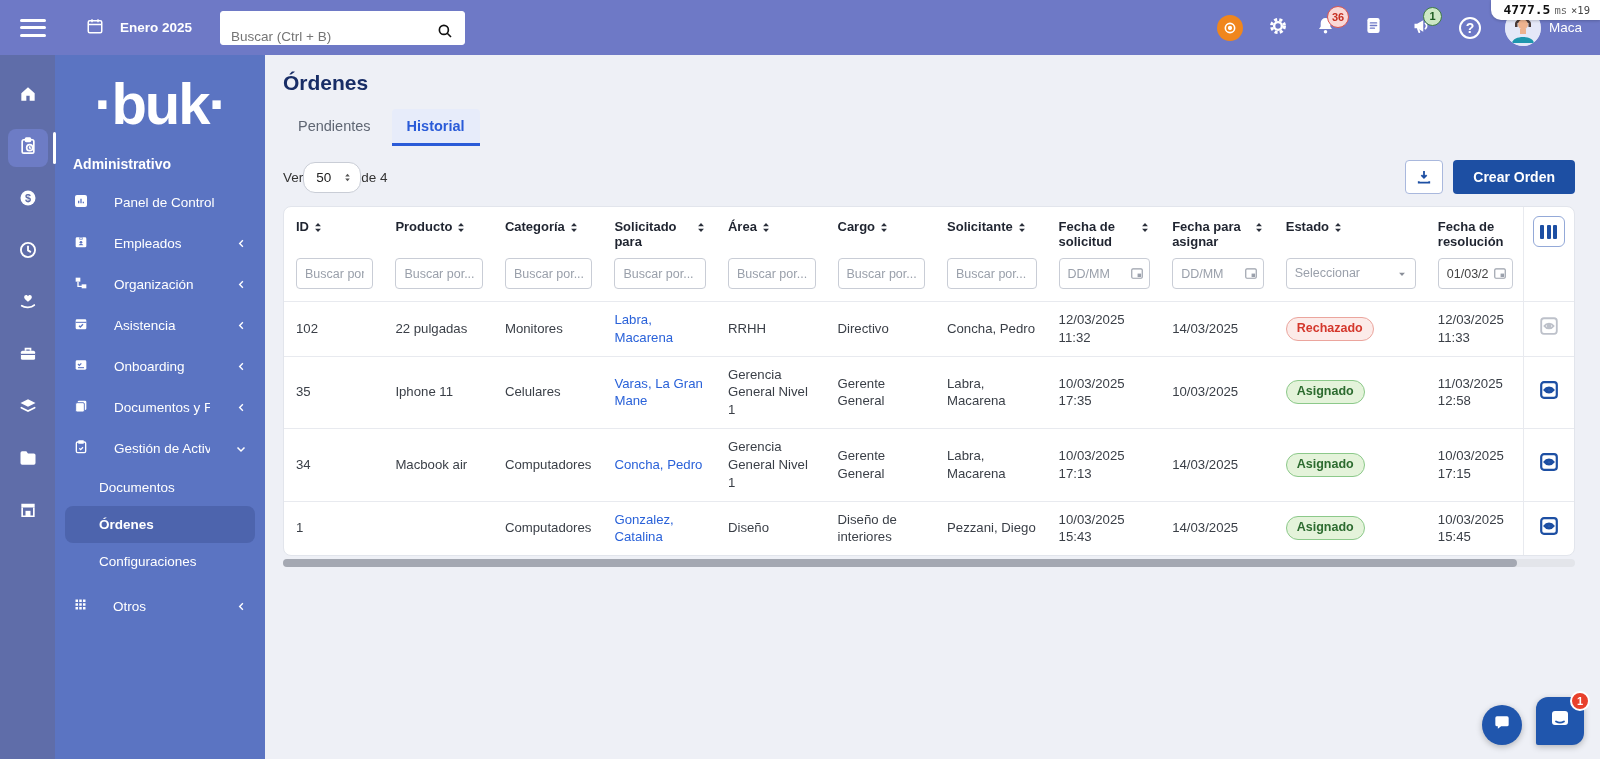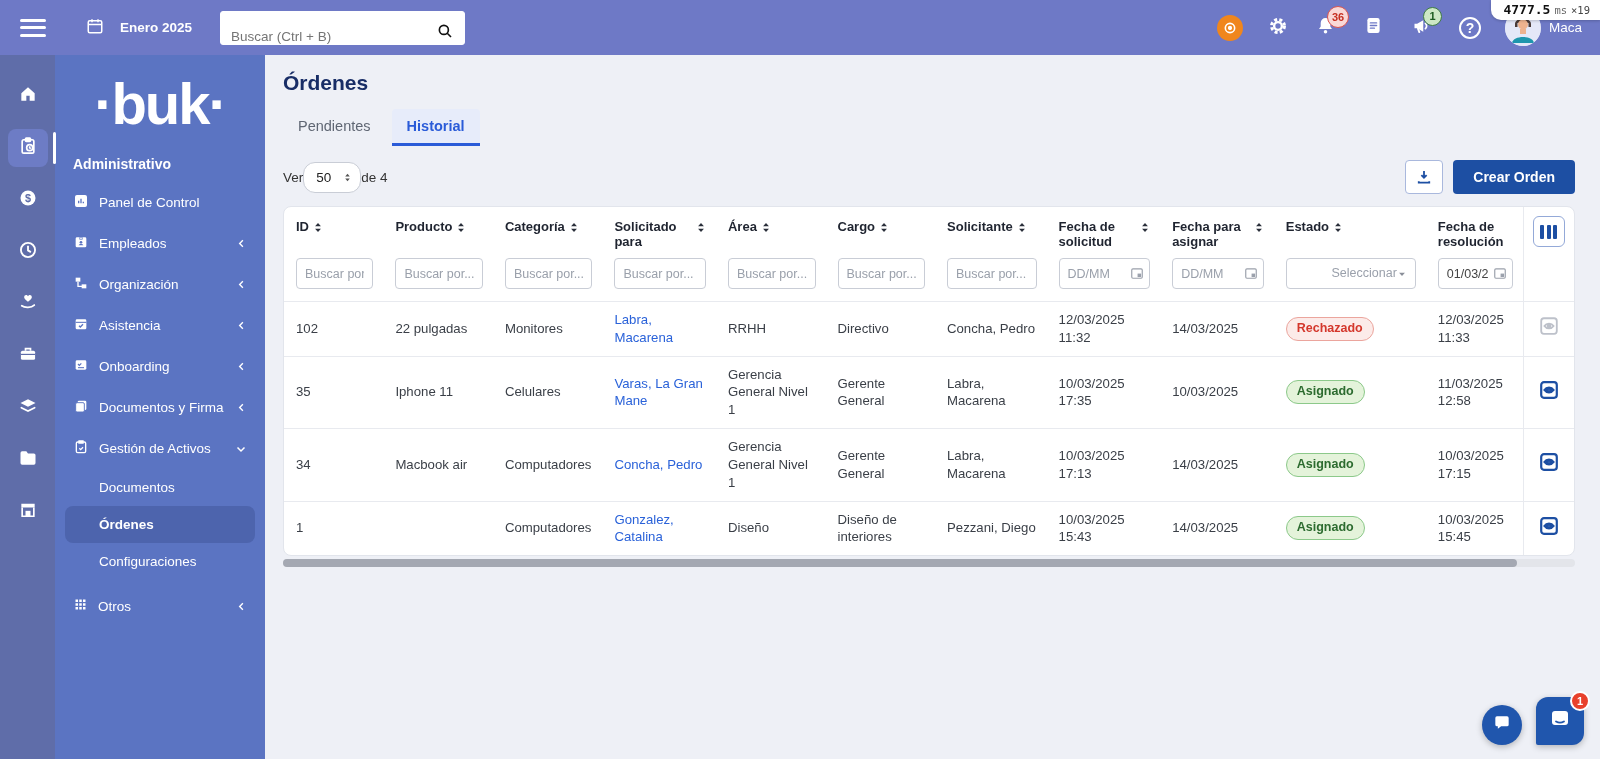--- a/index.html
+++ b/index.html
@@ -36,21 +36,21 @@
   
   .rail { width:55px; background:#5f6da9; flex:0 0 55px; display:flex; flex-direction:column; align-items:center; padding-top:22px; gap:14px; }
   .rail-item { width:40px; height:38px; border-radius:8px; display:flex; align-items:center; justify-content:center; cursor:pointer; position:relative; }
   .rail-item.active { background:#6d7cc5; }
   .rail-item.active::after { content:""; position:absolute; right:-8px; top:3px; bottom:3px; width:3px; background:#fff; border-radius:2px; }
 
   
   .sidebar { width:210px; background:#5b74c2; flex:0 0 210px; color:#fff; padding:8px 10px 0 10px; overflow:hidden; }
   .logo { font-size:58px; font-weight:bold; letter-spacing:-2px; text-align:center; line-height:1.4; color:#fff; }
   .section-title { font-size:14px; font-weight:bold; margin:12px 0 10px 8px; }
-  .menu-item { display:flex; align-items:center; gap:10px; padding:11px 8px; font-size:13.5px; border-radius:8px; cursor:pointer; }
+  .menu-item { display:flex; align-items:center; gap:25px; padding:11px 8px; font-size:13.5px; border-radius:8px; cursor:pointer; }
   .menu-item .mi-label { flex:1; white-space:nowrap; overflow:hidden; }
   .chev { flex:0 0 12px; display:flex; align-items:center; justify-content:center; }
   .submenu-item { padding:11px 8px 11px 34px; font-size:13.5px; border-radius:8px; cursor:pointer; }
   .submenu-item.active { background:#4d64ad; font-weight:bold; }
 
   
   .main { flex:1; min-width:0; background:#eef0f6; padding:16px 25px 0 18px; position:relative; }
   .page-title { font-size:21px; font-weight:bold; color:#182d66; margin-bottom:14px; }
   .tabs { display:flex; gap:6px; margin-bottom:14px; }
   .tab { padding:9px 15px; font-size:14.5px; color:#5f6673; cursor:pointer; border-bottom:3px solid transparent; }
@@ -67,21 +67,21 @@
   table.grid { width:100%; border-collapse:collapse; table-layout:fixed; }
   th { text-align:left; font-size:13px; color:#1f2430; padding:12px 10px 6px 12px; vertical-align:top; }
   .th-inner { display:inline-flex; align-items:flex-start; gap:4px; cursor:pointer; }
   .sort-ic { margin-top:2px; flex:0 0 10px; }
   .filter-cell { padding:2px 10px 12px 12px; }
   .filter-input { width:100%; height:31px; border:1px solid #c9cdd6; border-radius:4px; padding:0 8px; font-size:12.5px; color:#444; font-family:"Liberation Sans", sans-serif; outline:none; background:#fff; }
   .filter-input::placeholder { color:#9aa0ab; }
   .date-wrap { position:relative; }
   .date-wrap .filter-input { padding-right:24px; }
   .date-wrap svg { position:absolute; right:6px; top:8px; }
-  .sel-filter { width:100%; height:31px; border:1px solid #c9cdd6; border-radius:4px; padding:0 8px; font-size:12.5px; color:#9aa0ab; background:#fff; display:flex; align-items:center; justify-content:flex-end; cursor:pointer; }
+  .sel-filter { width:100%; height:31px; border:1px solid #c9cdd6; border-radius:4px; padding:0 8px; font-size:12.5px; color:#9aa0ab; background:#fff; display:flex; align-items:center; justify-content:space-between; cursor:pointer; }
   td { font-size:13.2px; color:#3a3f47; padding:9px 10px 9px 12px; border-top:1px solid #e8eaef; vertical-align:middle; line-height:1.35; }
   td a { color:#2a62d9; text-decoration:none; cursor:pointer; }
   .pill { display:inline-block; padding:2px 10px 3px; border-radius:12px; font-size:12.5px; font-weight:bold; }
   .pill.rechazado { color:#d4372c; background:#fcebe9; border:1px solid #eba59d; }
   .pill.asignado { color:#2c6b2f; background:#e4f3da; border:1px solid #8cc98a; }
   .actions-col { border-left:1px solid #e8eaef; text-align:center; padding:9px 6px; }
   .cols-btn { width:32px; height:31px; border:1px solid #94a9d8; border-radius:6px; background:#fff; display:inline-flex; align-items:center; justify-content:center; gap:2.5px; cursor:pointer; }
   .cols-btn i { width:4px; height:14px; background:#1d4fa3; border-radius:1px; }
   .eye-btn { display:inline-flex; cursor:pointer; color:#1d4fa3; }
   .eye-btn.disabled { color:#bdc1ca; }

